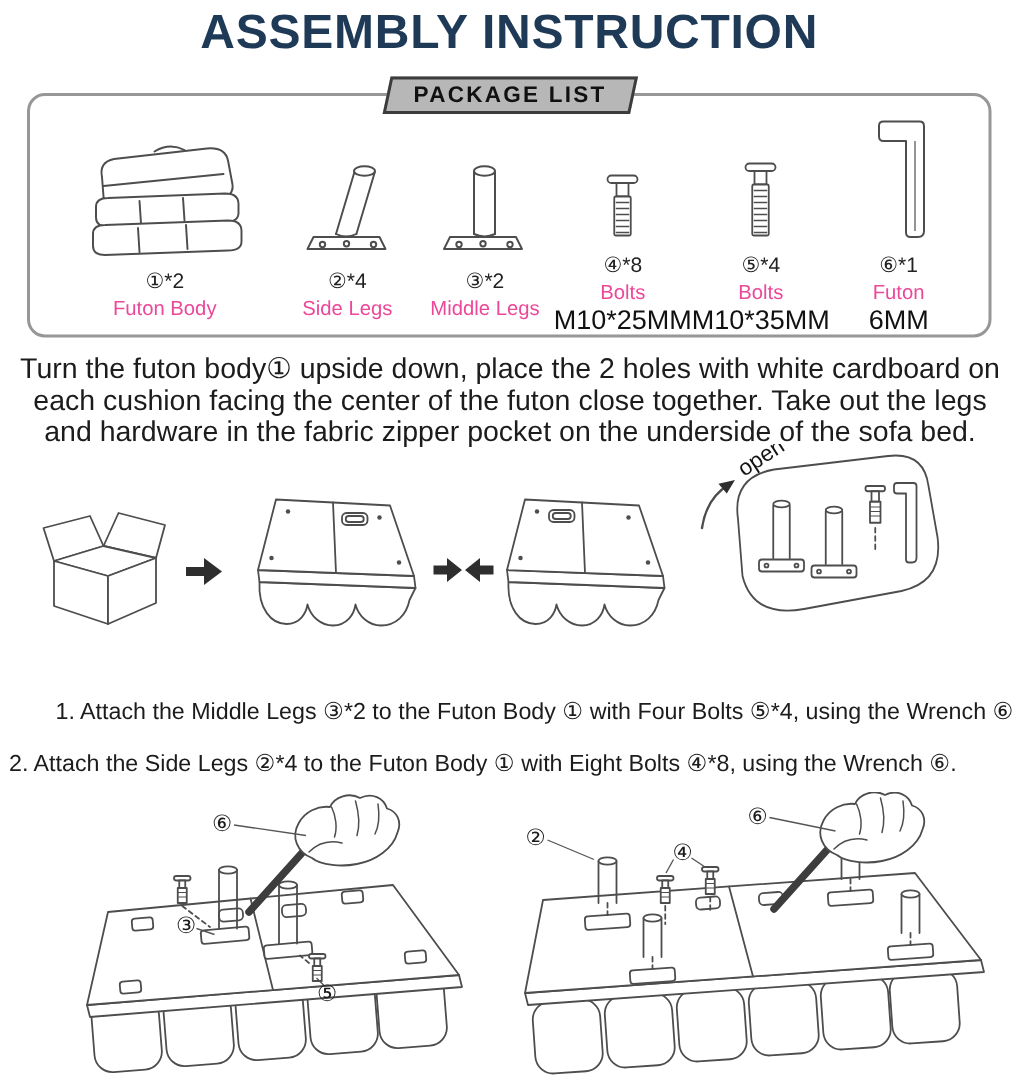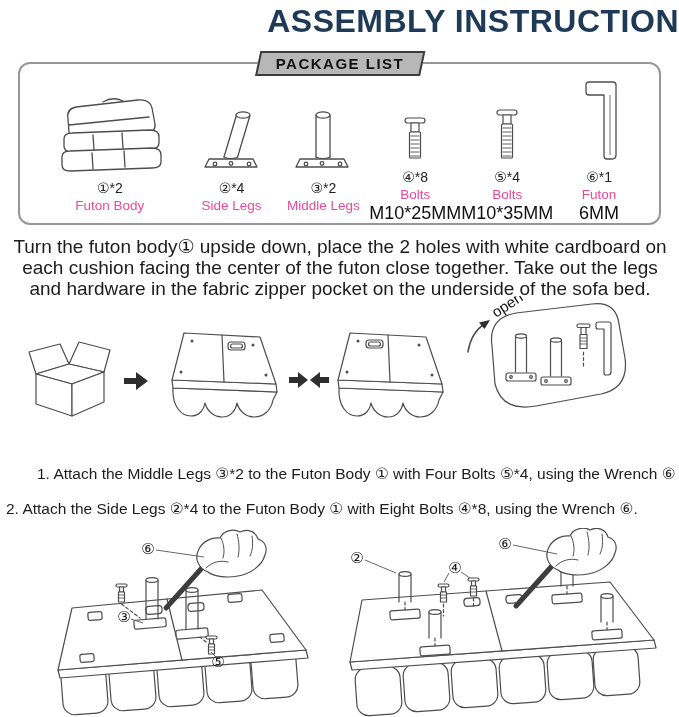--- a/index.html
+++ b/index.html
@@ -2,21 +2,21 @@
 <html><head>
 <meta charset="utf-8">
 <style>
   * { box-sizing: border-box; margin: 0; padding: 0; }
   html, body { width: 679px; background: #fff; }
   body { font-family: "Liberation Sans", "DejaVu Sans", sans-serif; color: #1c1c1c; overflow: hidden; }
   .page { position: relative; width: 679px; height: 717px; background: #fff; overflow: hidden; }
 
   .title {
     position: absolute; top: 3px; left: 0; width: 100%;
-    text-align: right; font-size: 32px; font-weight: 800;
+    text-align: center; font-size: 32px; font-weight: 800;
     color: #1e3a57; letter-spacing: 0.5px;
   }
 
   .pkg-box {
     position: absolute; left: 18px; top: 62px; width: 643px; height: 163px;
     border: 2px solid #979797; border-radius: 12px; background: #fff;
   }
   .pkg-header {
     position: absolute; left: 50%; top: -13px;
     transform: translateX(-50%) skewX(-12deg);

